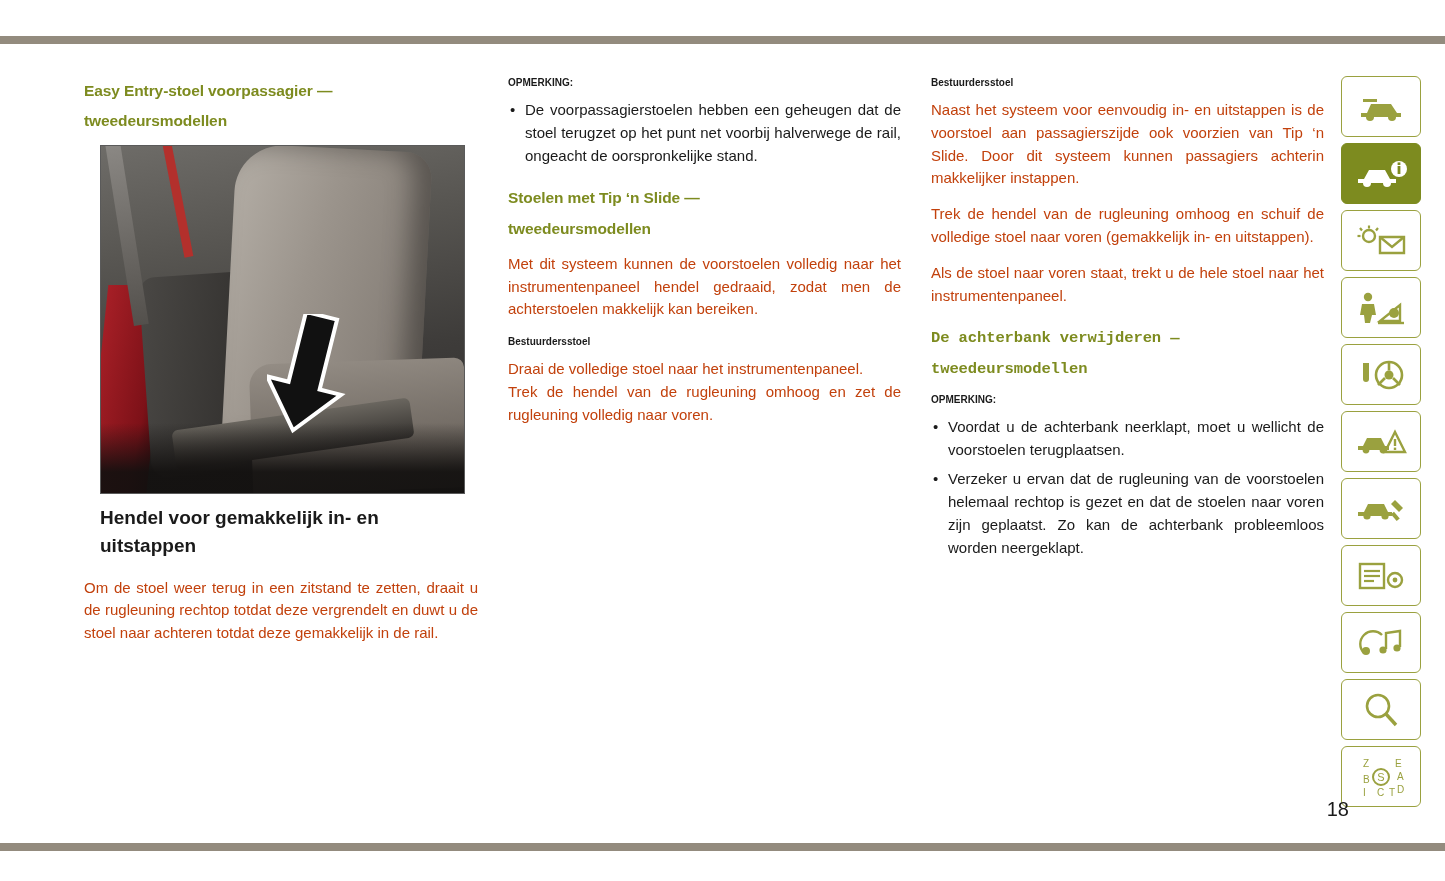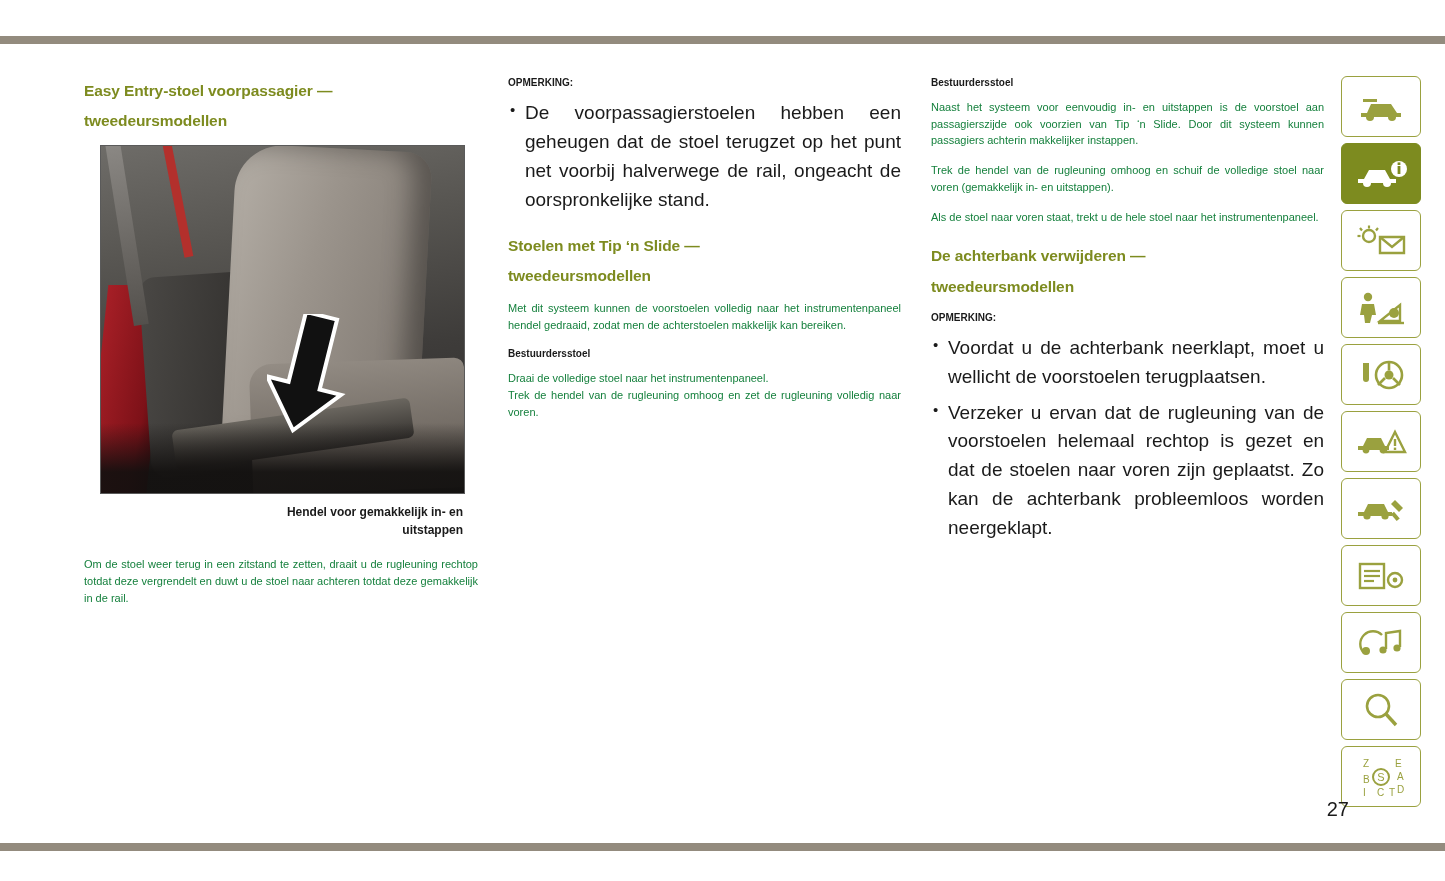--- a/index.html
+++ b/index.html
@@ -65,38 +65,38 @@
   }
   h3.subhead {
     color: #1a1a1a;
     font-size: 10px;
     font-weight: bold;
     margin: 14px 0 9px 0;
     line-height: 1.4;
   }
   h3.subhead.first { margin-top: 0; }
   p.body {
-    color: #15803d;
-    font-size: 11px;
+    color: #c2410c;
+    font-size: 15px;
     line-height: 1.52;
     margin: 0 0 13px 0;
     text-align: justify;
     text-justify: inter-word;
   }
   p.body.last { margin-bottom: 0; }
   ul.bullets {
     list-style: none;
     margin: 0 0 13px 0;
     padding: 0;
   }
   ul.bullets li {
     position: relative;
     padding-left: 17px;
     color: #1a1a1a;
-    font-size: 19px;
+    font-size: 15px;
     line-height: 1.52;
     text-align: justify;
     margin-bottom: 7px;
   }
   ul.bullets li:last-child { margin-bottom: 0; }
   ul.bullets li:before {
     content: "\2022";
     position: absolute;
     left: 2px;
     top: 0;
@@ -199,22 +199,22 @@
   .ph-arrow {
     position: absolute;
     left: 166px;
     top: 168px;
     width: 90px;
     height: 120px;
   }
   .caption {
     width: 363px;
     margin: 10px 0 0 16px;
-    text-align: right;
-    font-size: 12px;
+    text-align: left;
+    font-size: 19px;
     font-weight: bold;
     color: #1a1a1a;
     line-height: 1.45;
   }
 
   
   .rail {
     position: absolute;
     right: 22px;
     top: 76px;
@@ -305,21 +305,21 @@
         <p class="body last">Draai de volledige stoel naar het instrumentenpaneel.</p>
         <p class="body">Trek de hendel van de rugleuning omhoog en zet de rugleuning volledig naar voren.</p>
       </div>
 
       <div class="col c3">
         <h3 class="subhead first">Bestuurdersstoel</h3>
         <p class="body">Naast het systeem voor eenvoudig in- en uitstappen is de voorstoel aan passagierszijde ook voorzien van Tip ‘n Slide. Door dit systeem kunnen passagiers achterin makkelijker instappen.</p>
         <p class="body">Trek de hendel van de rugleuning omhoog en schuif de volledige stoel naar voren (gemakkelijk in- en uitstappen).</p>
         <p class="body">Als de stoel naar voren staat, trekt u de hele stoel naar het instrumentenpaneel.</p>
 
-        <h2 class="head" style="margin-top:16px;">
+        <h2 class="head" style="margin-top:16px;font-family:Liberation Mono, monospace;">
           <span>De achterbank verwijderen —</span><br>
           <span>tweedeursmodellen</span>
         </h2>
         <h3 class="subhead" style="margin-top:4px;">OPMERKING:</h3>
         <ul class="bullets">
           <li>Voordat u de achterbank neerklapt, moet u wellicht de voorstoelen terugplaatsen.</li>
           <li>Verzeker u ervan dat de rugleuning van de voorstoelen helemaal rechtop is gezet en dat de stoelen naar voren zijn geplaatst. Zo kan de achterbank probleemloos worden neergeklapt.</li>
         </ul>
       </div>
 
@@ -464,15 +464,15 @@
           <text x="34" y="40" font-family="Liberation Sans, sans-serif" font-size="10" fill="#9aa13f">T</text>
           <text x="40" y="11" font-family="Liberation Sans, sans-serif" font-size="10" fill="#9aa13f">E</text>
           <text x="42" y="24" font-family="Liberation Sans, sans-serif" font-size="10" fill="#9aa13f">A</text>
           <text x="42" y="37" font-family="Liberation Sans, sans-serif" font-size="10" fill="#9aa13f">D</text>
         </svg>
       </span>
     </div>
 
   </div>
 
-  <div class="page-number">27</div>
+  <div class="page-number">18</div>
 
 </div>
 
 </body></html>

